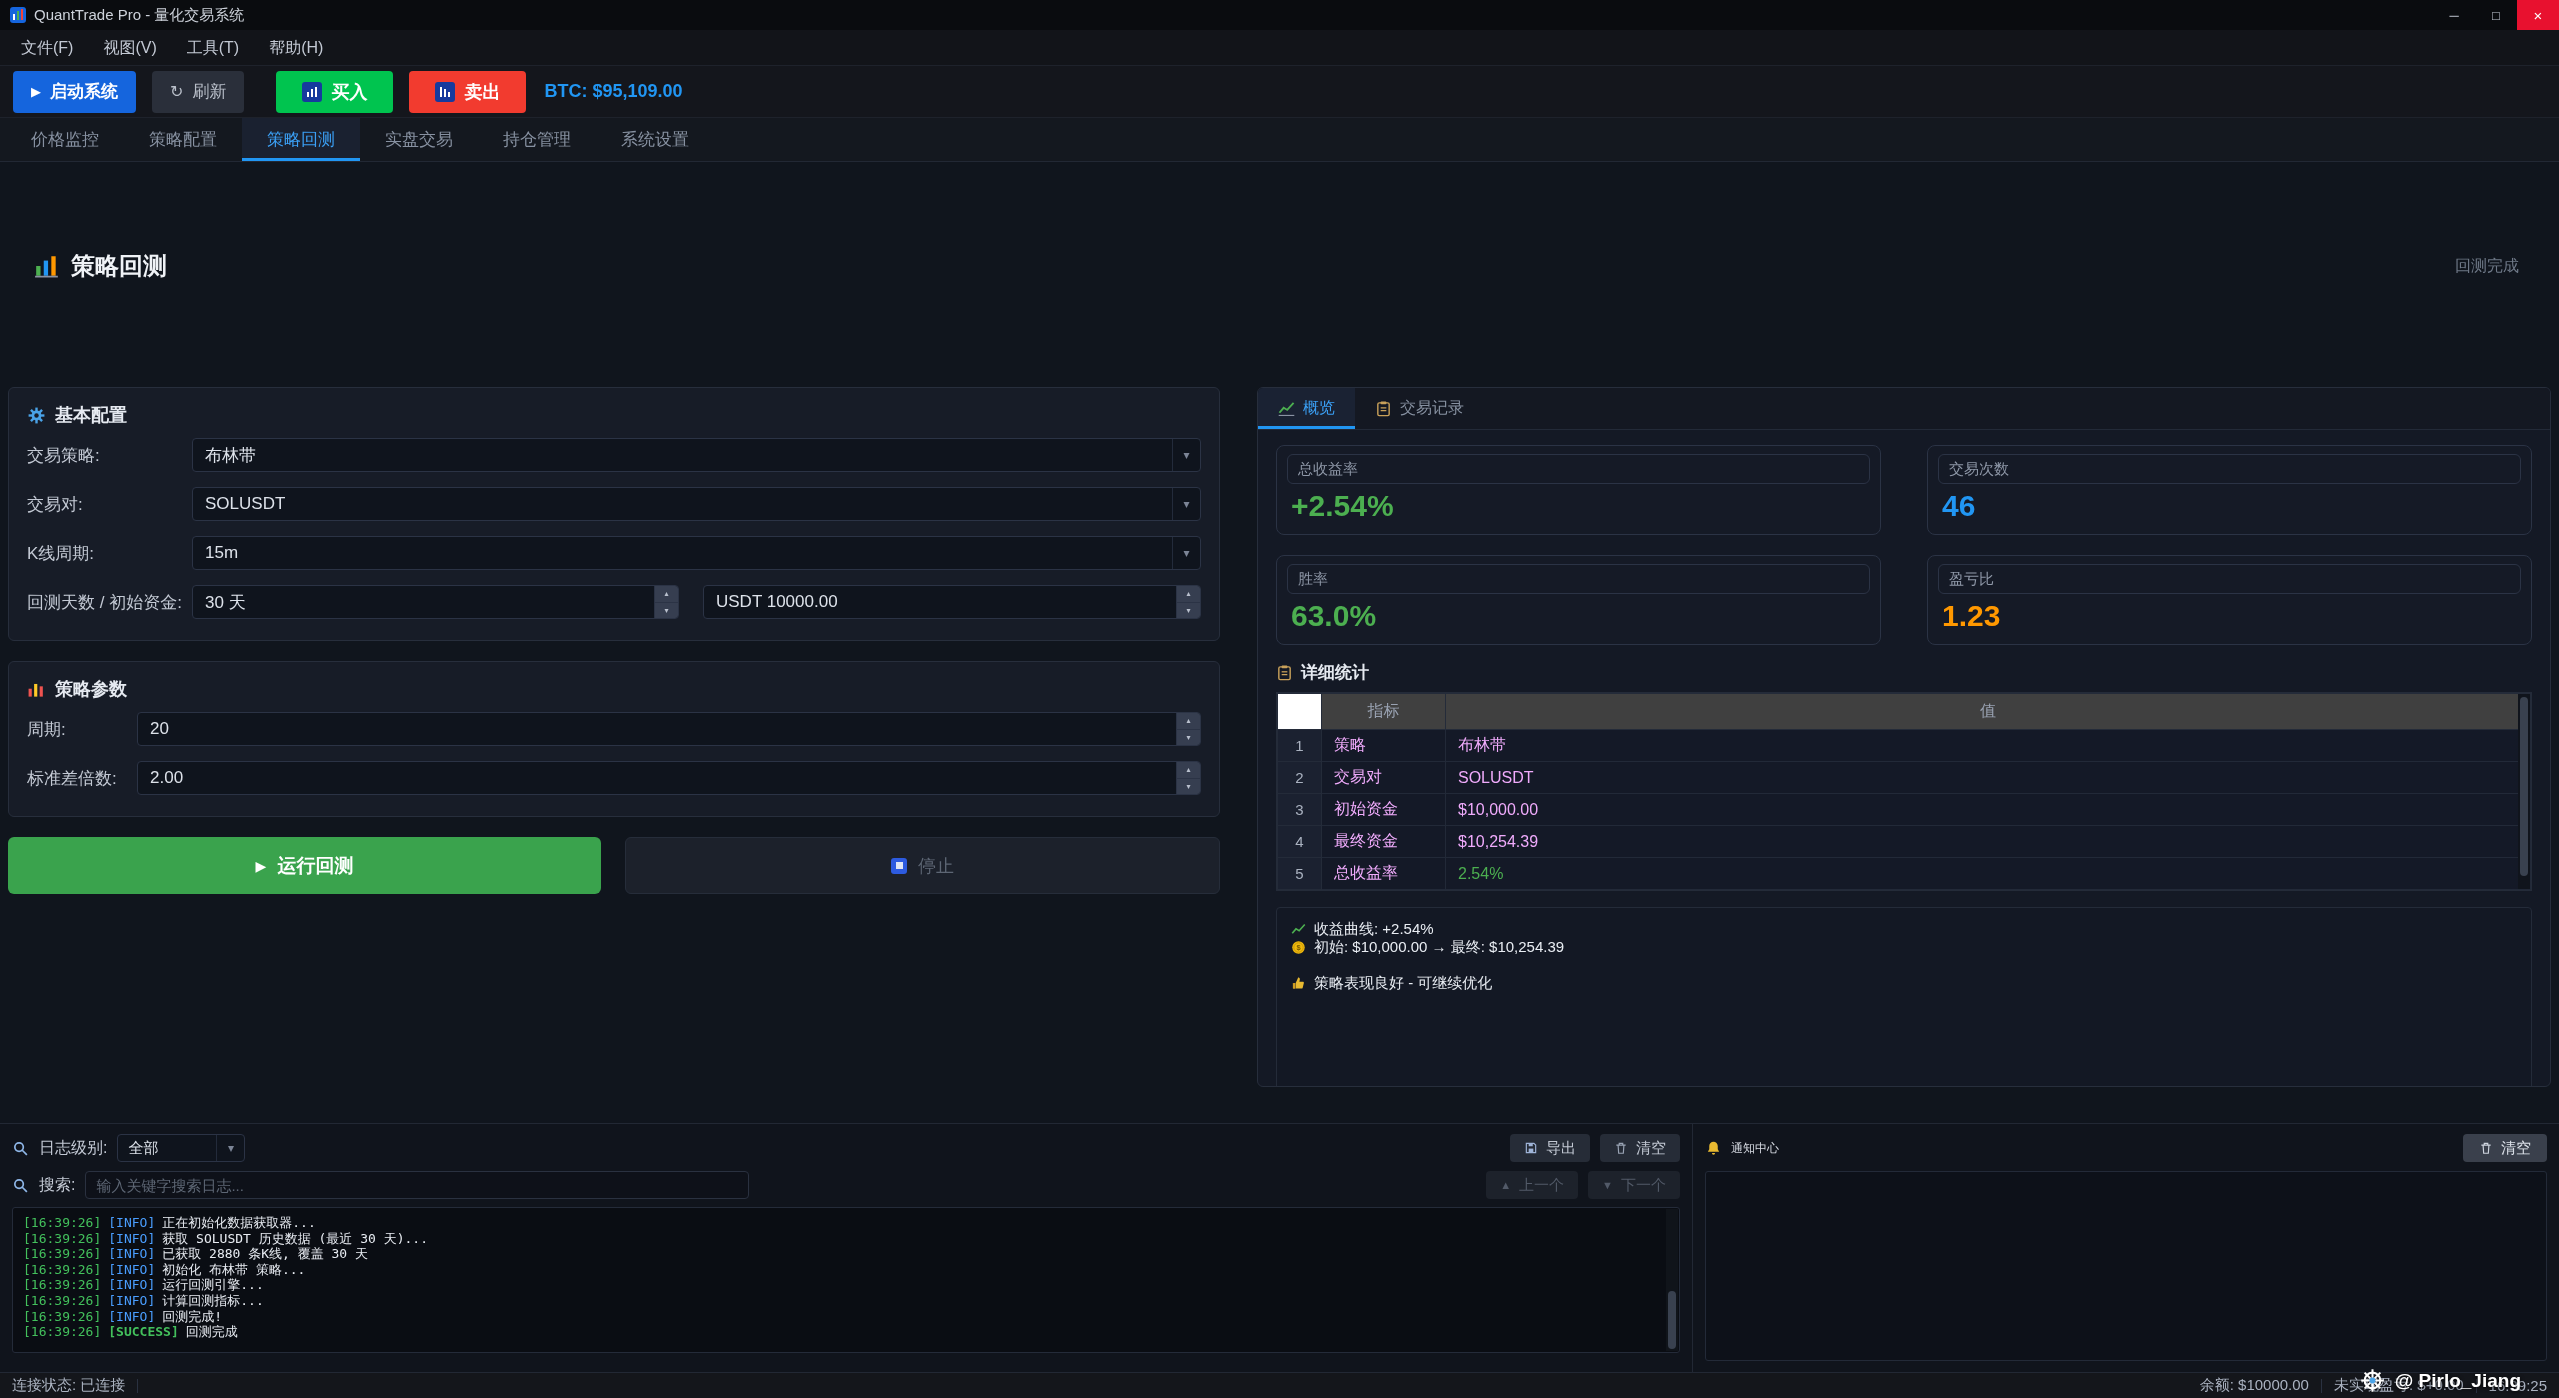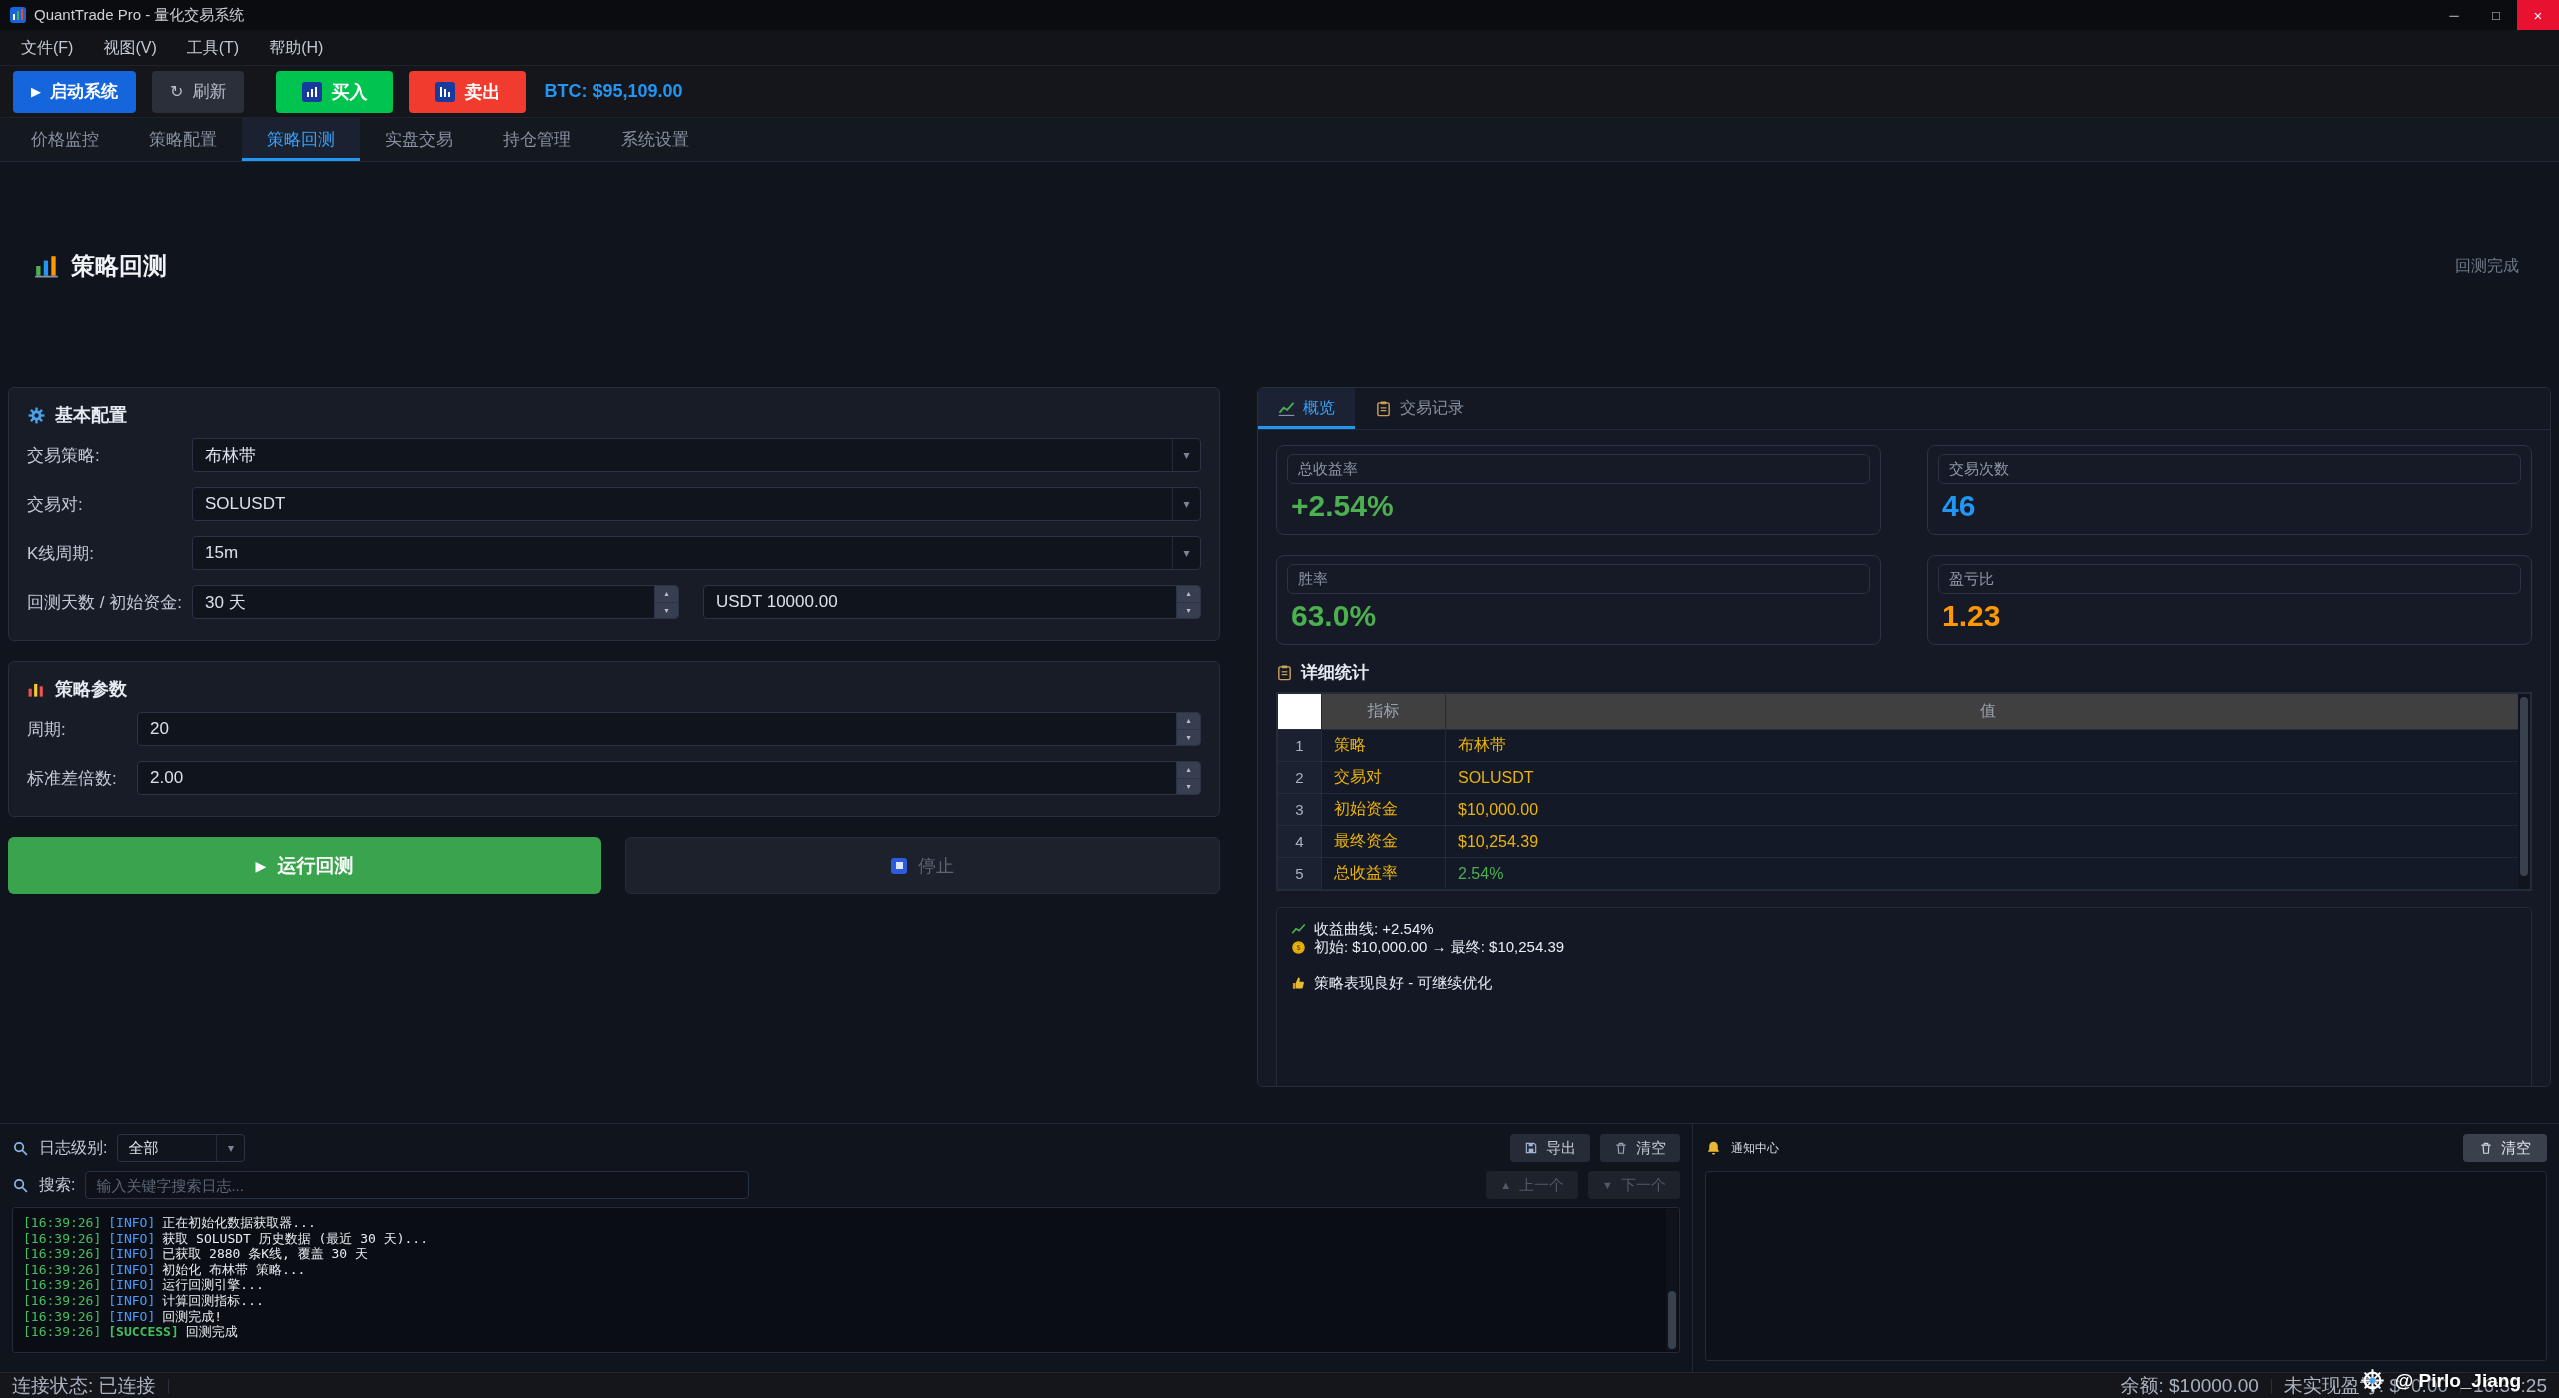--- a/index.html
+++ b/index.html
@@ -86,21 +86,21 @@
   .stat-label { height:30px; border:1px solid #2b3345; border-radius:6px; display:flex; align-items:center; padding:0 10px; font-size:15px; color:#8f98a8; }
   .stat-value { font-size:30px; font-weight:bold; margin:2px 4px 0; line-height:40px; }
   .v-green { color:#4caf50; } .v-blue { color:#2196f3; } .v-orange { color:#ff9800; }
   .detail-title { display:flex; align-items:center; gap:8px; font-size:17px; font-weight:bold; color:#e6eaf1; padding:6px 18px 8px; }
   .detail-title svg { width:17px; height:17px; }
   .table-wrap { margin:0 18px; position:relative; border:1px solid #242b39; }
   table { width:100%; border-collapse:collapse; font-size:16px; table-layout:fixed; }
   thead th { height:36px; background:#404040; color:#99a2b2; font-weight:normal; border:1px solid #242b39; }
   th.corner { background:#ffffff; }
   tbody th.rnum { background:#1b2130; color:#aab2c0; font-weight:normal; border:1px solid #242b39; font-size:15px; }
-  td { height:32px; padding:0 12px; border:1px solid #222938; background:#141927; color:#eab308; }
+  td { height:32px; padding:0 12px; border:1px solid #222938; background:#141927; color:#f0abfc; }
   td.green { color:#4caf50; }
   .vscroll { position:absolute; top:1px; bottom:1px; right:1px; width:12px; background:#10141c; }
   .vthumb { position:absolute; left:2px; right:2px; border-radius:4px; background:#39414f; }
   .table-vthumb { top:3px; height:92%; }
   .summary-box { margin:16px 18px; height:188px; background:#131824; border:1px solid #242b39; border-radius:4px; padding:12px 14px; font-size:15px; color:#e9edf3; }
   .sline { display:flex; align-items:center; gap:8px; line-height:18px; min-height:18px; }
   .sline svg { width:15px; height:15px; flex:none; }
   .sline.gap { height:16px; }
 
   
@@ -126,21 +126,21 @@
   .log-vthumb { bottom:2px; height:58px; }
   .notif-col { flex:1; border-left:1px solid #222834; padding:9px 12px 0; }
   .nrow { display:flex; align-items:center; gap:9px; height:30px; }
   .nrow svg { width:17px; height:17px; }
   .ntitle { font-size:12px; color:#d6dae2; }
   .nclear { margin-left:auto; height:28px; background:#3a404c; border:none; border-radius:4px; color:#dde2ea; font-size:15px; display:flex; align-items:center; gap:8px; padding:0 16px; font-family:inherit; cursor:pointer; }
   .nclear svg { width:14px; height:14px; }
   .notif-body { margin-top:8px; height:190px; background:#0d1119; border:1px solid #232a38; border-radius:3px; }
 
   
-  .statusbar { height:26px; background:#14161b; border-top:1px solid #222834; display:flex; align-items:center; padding:0 12px; font-size:19px; color:#aab2c0; }
+  .statusbar { height:26px; background:#14161b; border-top:1px solid #222834; display:flex; align-items:center; padding:0 12px; font-size:15px; color:#aab2c0; }
   .sb-sep { width:1px; height:14px; background:#2a3140; margin:0 12px; }
 
   
   .watermark { position:absolute; right:38px; bottom:4px; display:flex; align-items:center; gap:9px; z-index:9; color:#fff; font-size:19px; font-weight:bold; text-shadow:0 1px 4px rgba(0,0,0,.9); }
   .watermark svg { width:27px; height:27px; }
 </style>
 </head>
 <body>
 
 <div class="titlebar">

